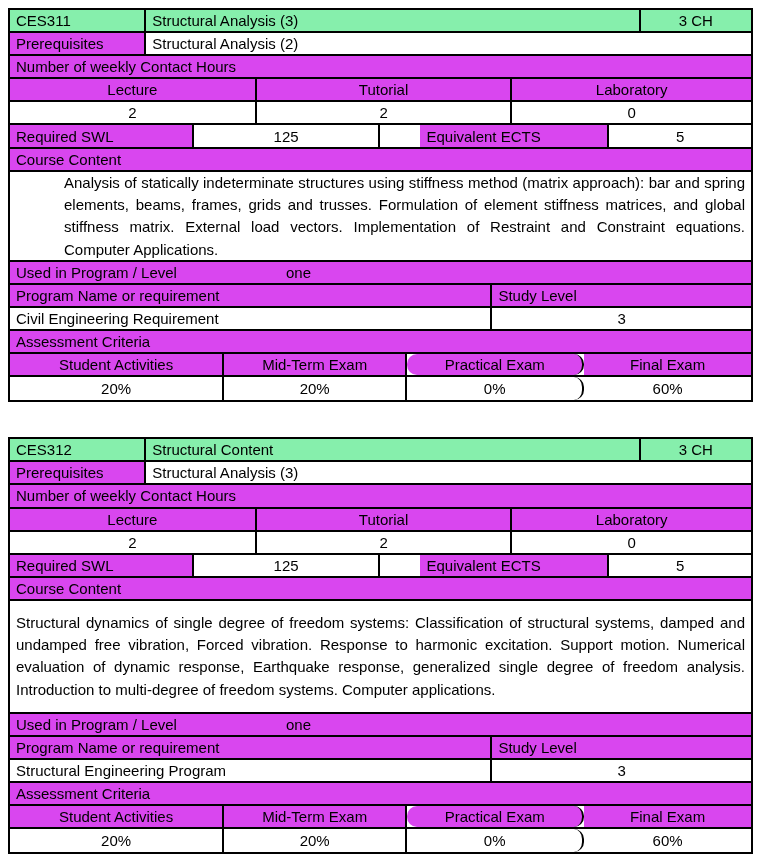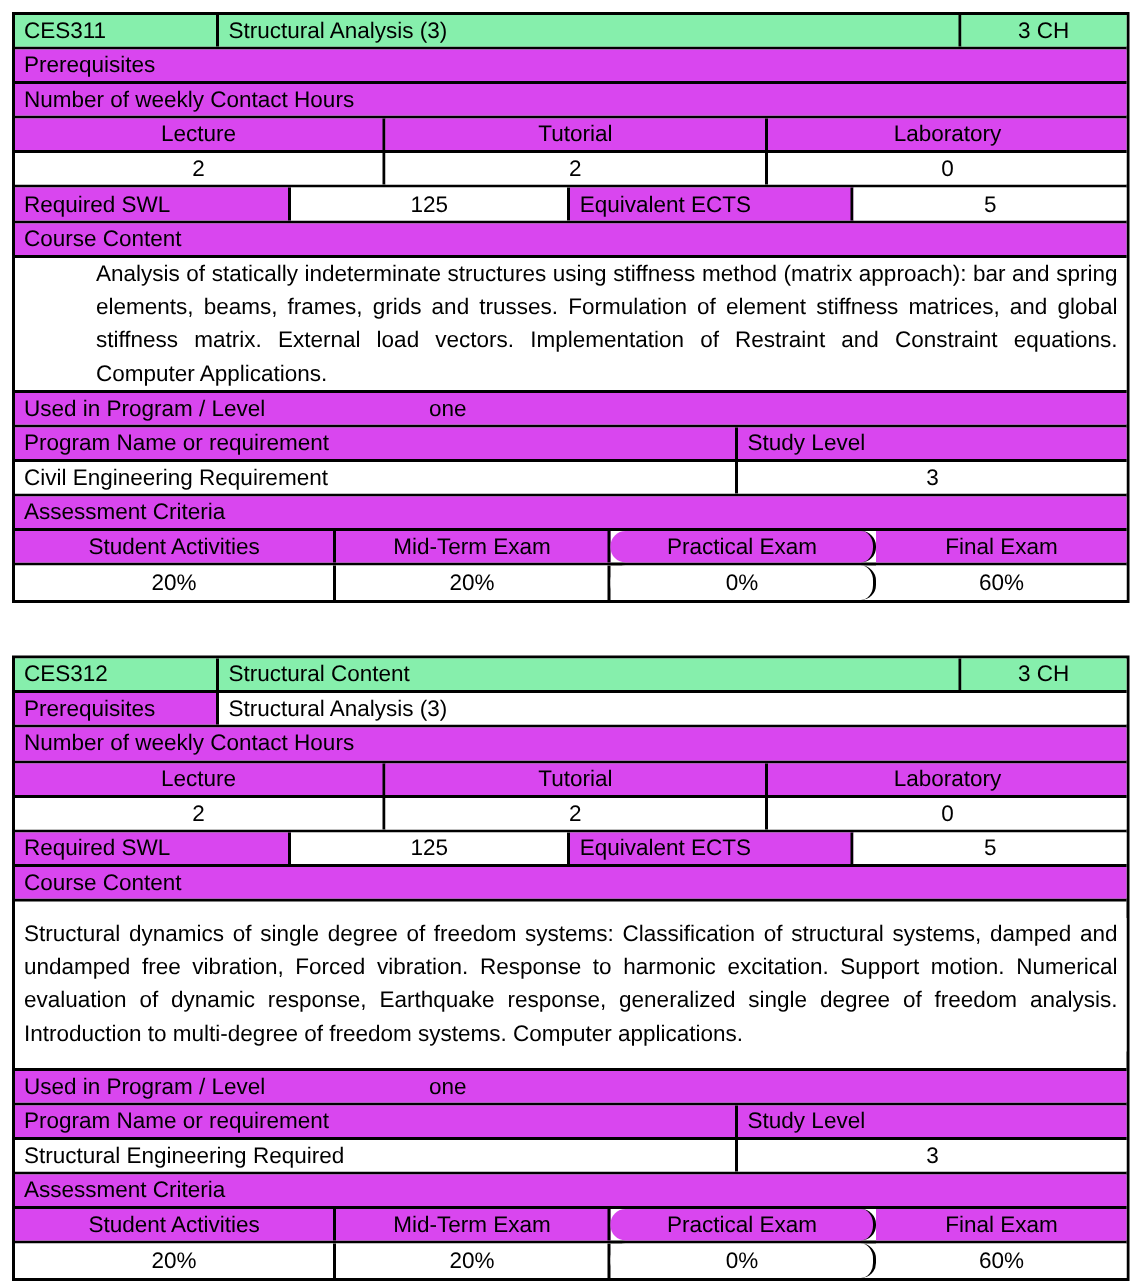--- a/index.html
+++ b/index.html
@@ -39,21 +39,21 @@
   .green { background: #d946ef; }
   .white { background: #ffffff; }
   .full  { width: 100%; }
   
   .c-code  { width: 18.4%; }
   .c-title { width: 66.7%; }
   .t1 { width: 33.3%; }
   .t2 { width: 34.5%; }
   .q1 { width: 24.8%; }
   .q2 { width: 25.2%; }
-  .q3 { width: 25.5%; }
+  .q3 { width: 25.5%; margin-left: 40px; }
   .c-prog { width: 65.1%; }
   .a1 { width: 28.9%; }
   .a2 { width: 24.7%; }
   .a3 { width: 23.9%; border-radius: 10px; }
   
   .content-cell {
     display: block;
     text-align: justify;
     white-space: normal;
     line-height: 22.3px;
@@ -69,20 +69,21 @@
 <div class="page">
 
   <div class="tbl">
     <div class="row">
       <div class="cell blue c-code">CES311</div>
       <div class="cell blue c-title">Structural Analysis (3)</div>
       <div class="cell blue center">3 CH</div>
     </div>
     <div class="row">
       <div class="cell green c-code">Prerequisites</div>
+      <div class="cell white">Structural Analysis (2)</div>
     </div>
     <div class="row">
       <div class="cell green full">Number of weekly Contact Hours</div>
     </div>
     <div class="row">
       <div class="cell green t1 center">Lecture</div>
       <div class="cell green t2 center">Tutorial</div>
       <div class="cell green center">Laboratory</div>
     </div>
     <div class="row">
@@ -172,21 +173,21 @@
       <div class="cell green full">
         <span class="uil">Used in Program / Level</span>
         <span>one</span>
       </div>
     </div>
     <div class="row">
       <div class="cell green c-prog">Program Name or requirement</div>
       <div class="cell green">Study Level</div>
     </div>
     <div class="row">
-      <div class="cell white c-prog">Structural Engineering Required</div>
+      <div class="cell white c-prog">Structural Engineering Program</div>
       <div class="cell white center">3</div>
     </div>
     <div class="row">
       <div class="cell green full">Assessment Criteria</div>
     </div>
     <div class="row">
       <div class="cell green a1 center">Student Activities</div>
       <div class="cell green a2 center">Mid-Term Exam</div>
       <div class="cell green a3 center">Practical Exam</div>
       <div class="cell green center">Final Exam</div>

